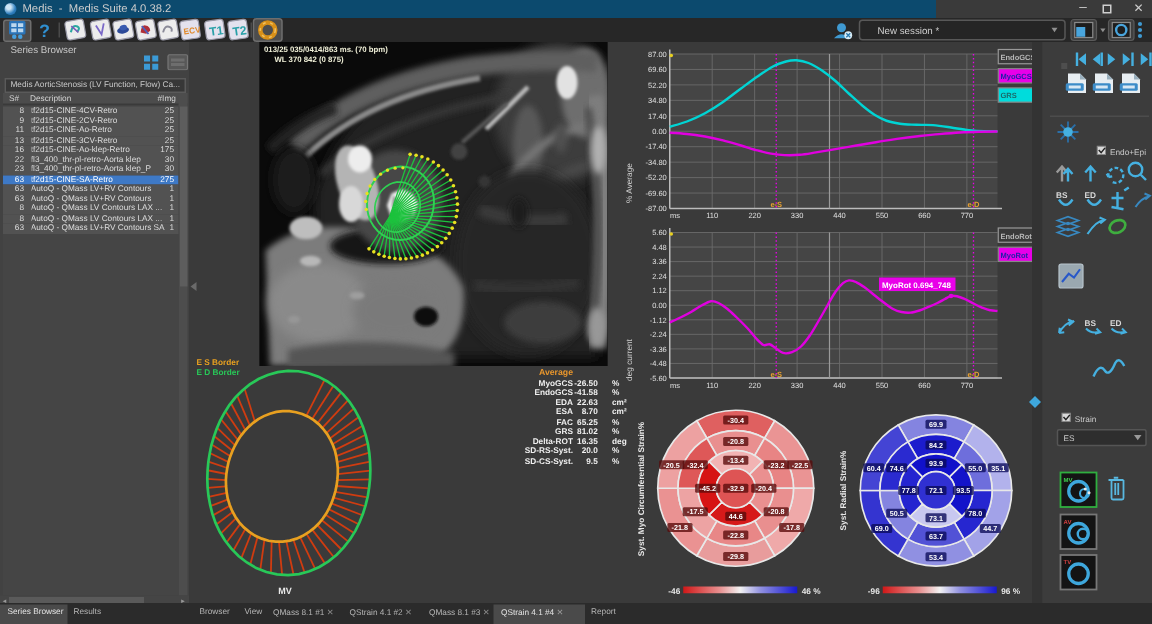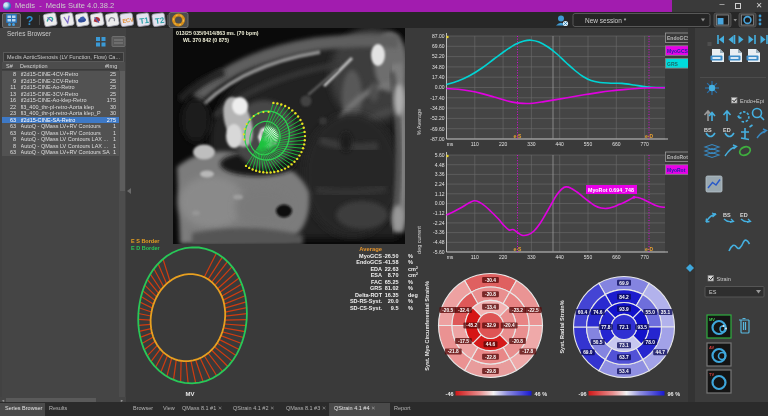--- a/index.html
+++ b/index.html
@@ -5,21 +5,21 @@
   * { margin:0; padding:0; box-sizing:border-box; }
   html,body { width:768px; height:416px; overflow:hidden; background:#3a3a3a;
     font-family:"Liberation Sans", sans-serif; }
   .abs { position:absolute; }
   #stage { position:relative; width:768px; height:416px; background:#3a3a3a; }
 </style>
 </head>
 <body>
 <div id="stage">
 
-  <div class="abs" style="left:0;top:0;width:672px;height:12px;background:#a21caf;">
+  <div class="abs" style="left:0;top:0;width:624px;height:12px;background:#0c4a6e;">
     <div class="abs" style="left:3px;top:2px;width:8px;height:8px;border-radius:50%;background:radial-gradient(circle at 35% 35%, #cfe6f5 0 20%, #2e7fbe 60%, #1b5c92);"></div>
     <div class="abs" style="left:15px;top:1px;font-size:7.5px;color:#cccccc;">Medis&nbsp;&nbsp;-&nbsp;&nbsp;Medis Suite 4.0.38.2</div>
     <div class="abs" style="left:716px;top:0px;width:12px;height:11px;color:#cfcfcf;font-size:9px;text-align:center;line-height:9px;">–</div>
     <div class="abs" style="left:735px;top:2.5px;width:6px;height:6px;border:1px solid #cfcfcf;"></div>
     <div class="abs" style="left:753px;top:0px;width:12px;height:11px;color:#cfcfcf;font-size:8px;text-align:center;line-height:11px;">✕</div>
   </div>
 
   <div class="abs" style="left:0;top:12px;width:768px;height:16px;background:#272727;">
     <div class="abs" style="left:2px;top:0.5px;width:19px;height:15px;background:#4d4d4d;border:1px solid #6e6e6e;border-radius:2px;"></div>
     <svg class="abs" style="left:0;top:0;" width="768" height="16" viewBox="0 0 768 16">

